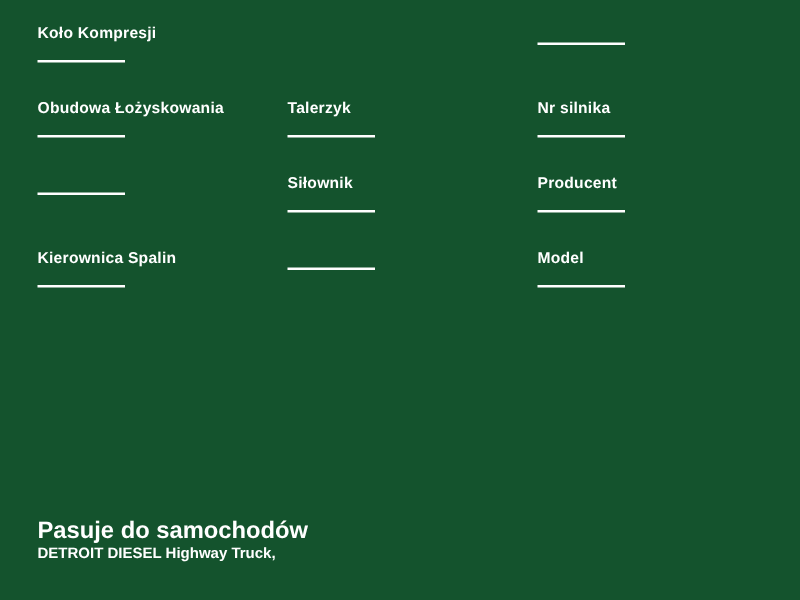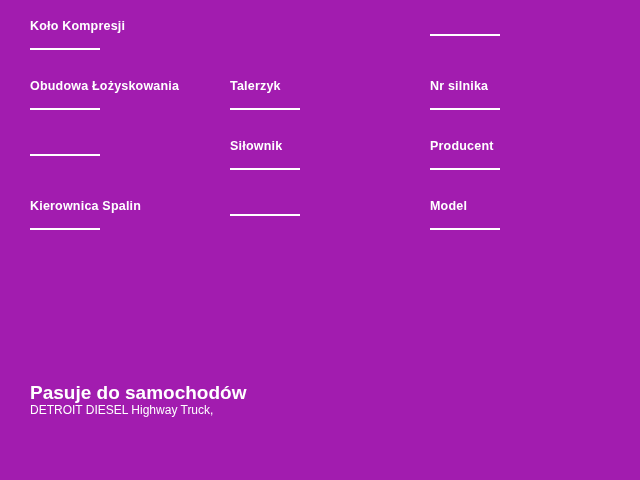--- a/index.html
+++ b/index.html
@@ -7,21 +7,21 @@
   body {
     background: #000000;
     font-family: "Liberation Sans", sans-serif;
     overflow: hidden;
     position: relative;
   }
   .stage {
     position: absolute;
     left: 0; top: 0;
     width: 640px; height: 480px;
-    background: #a21caf;
+    background: #14532d;
   }
   .field {
     position: absolute;
     width: 195px;
   }
   .field-label {
     color: #ffffff;
     font-size: 12.5px;
     font-weight: bold;
     line-height: 14px;
@@ -46,24 +46,25 @@
     position: absolute;
     left: 30px;
     top: 382px;
     color: #ffffff;
   }
   .fits-title {
     font-size: 19px;
     font-weight: bold;
     line-height: 21px;
     white-space: nowrap;
+    margin-top: 32px;
   }
   .fits-vehicles {
     font-size: 12px;
-    font-weight: normal;
+    font-weight: bold;
     line-height: 13px;
     margin-top: 1px;
     white-space: nowrap;
   }
 </style>
 </head>
 <body>
 
 <div class="stage">
 

